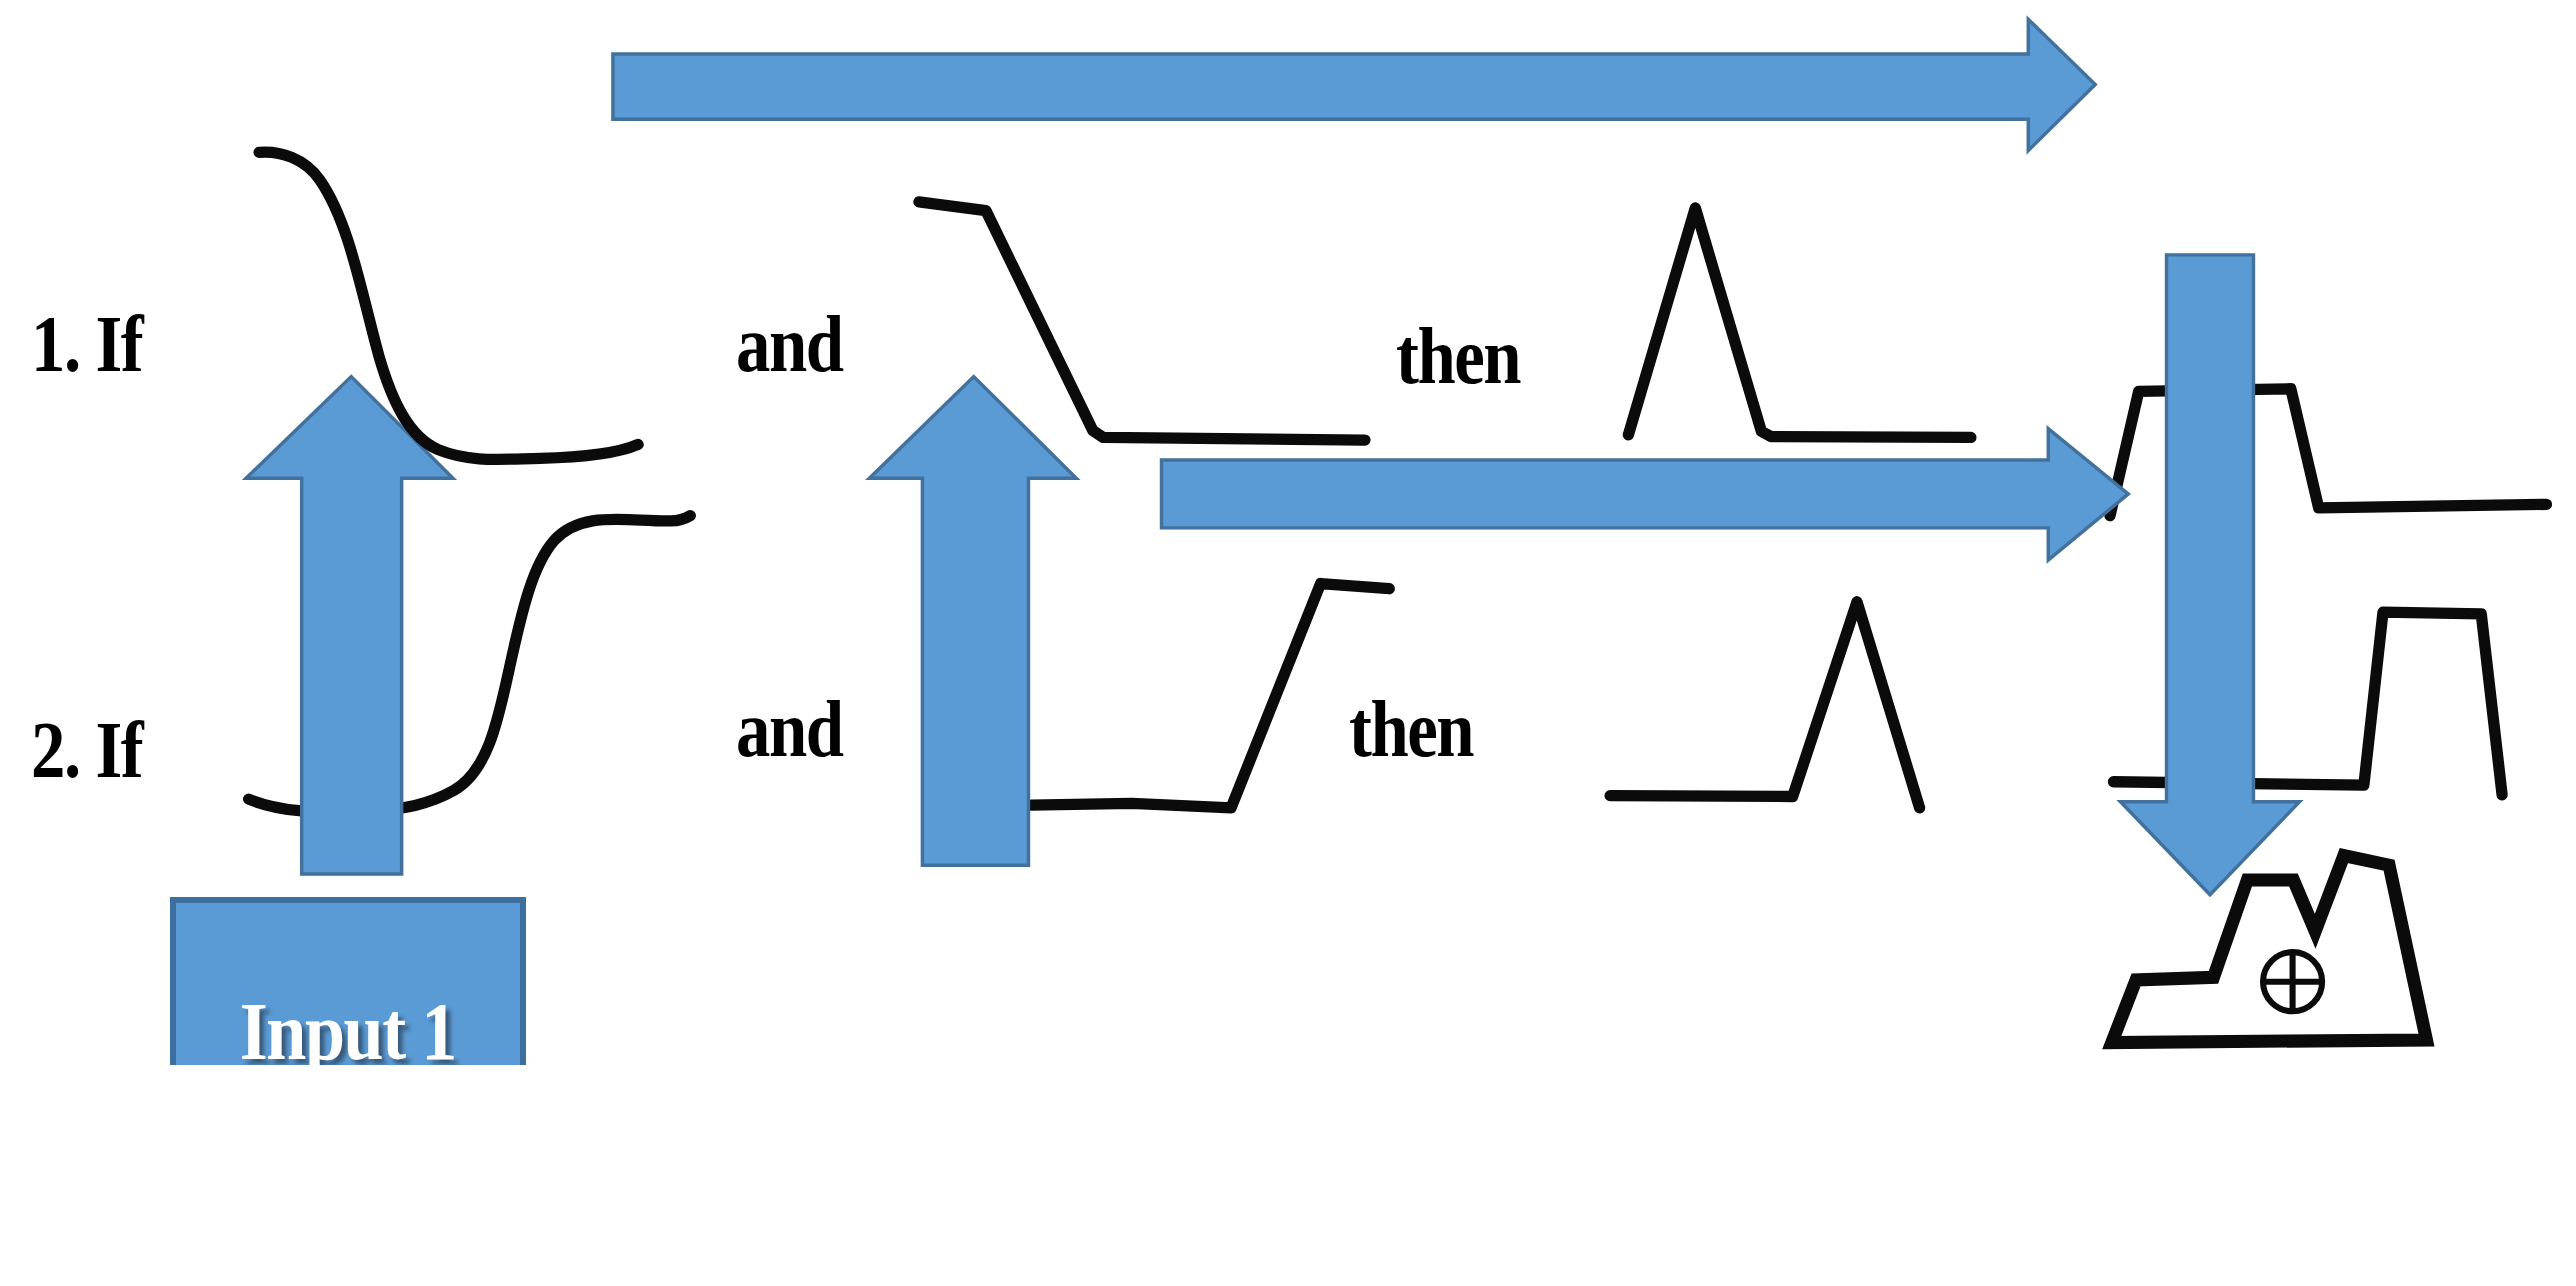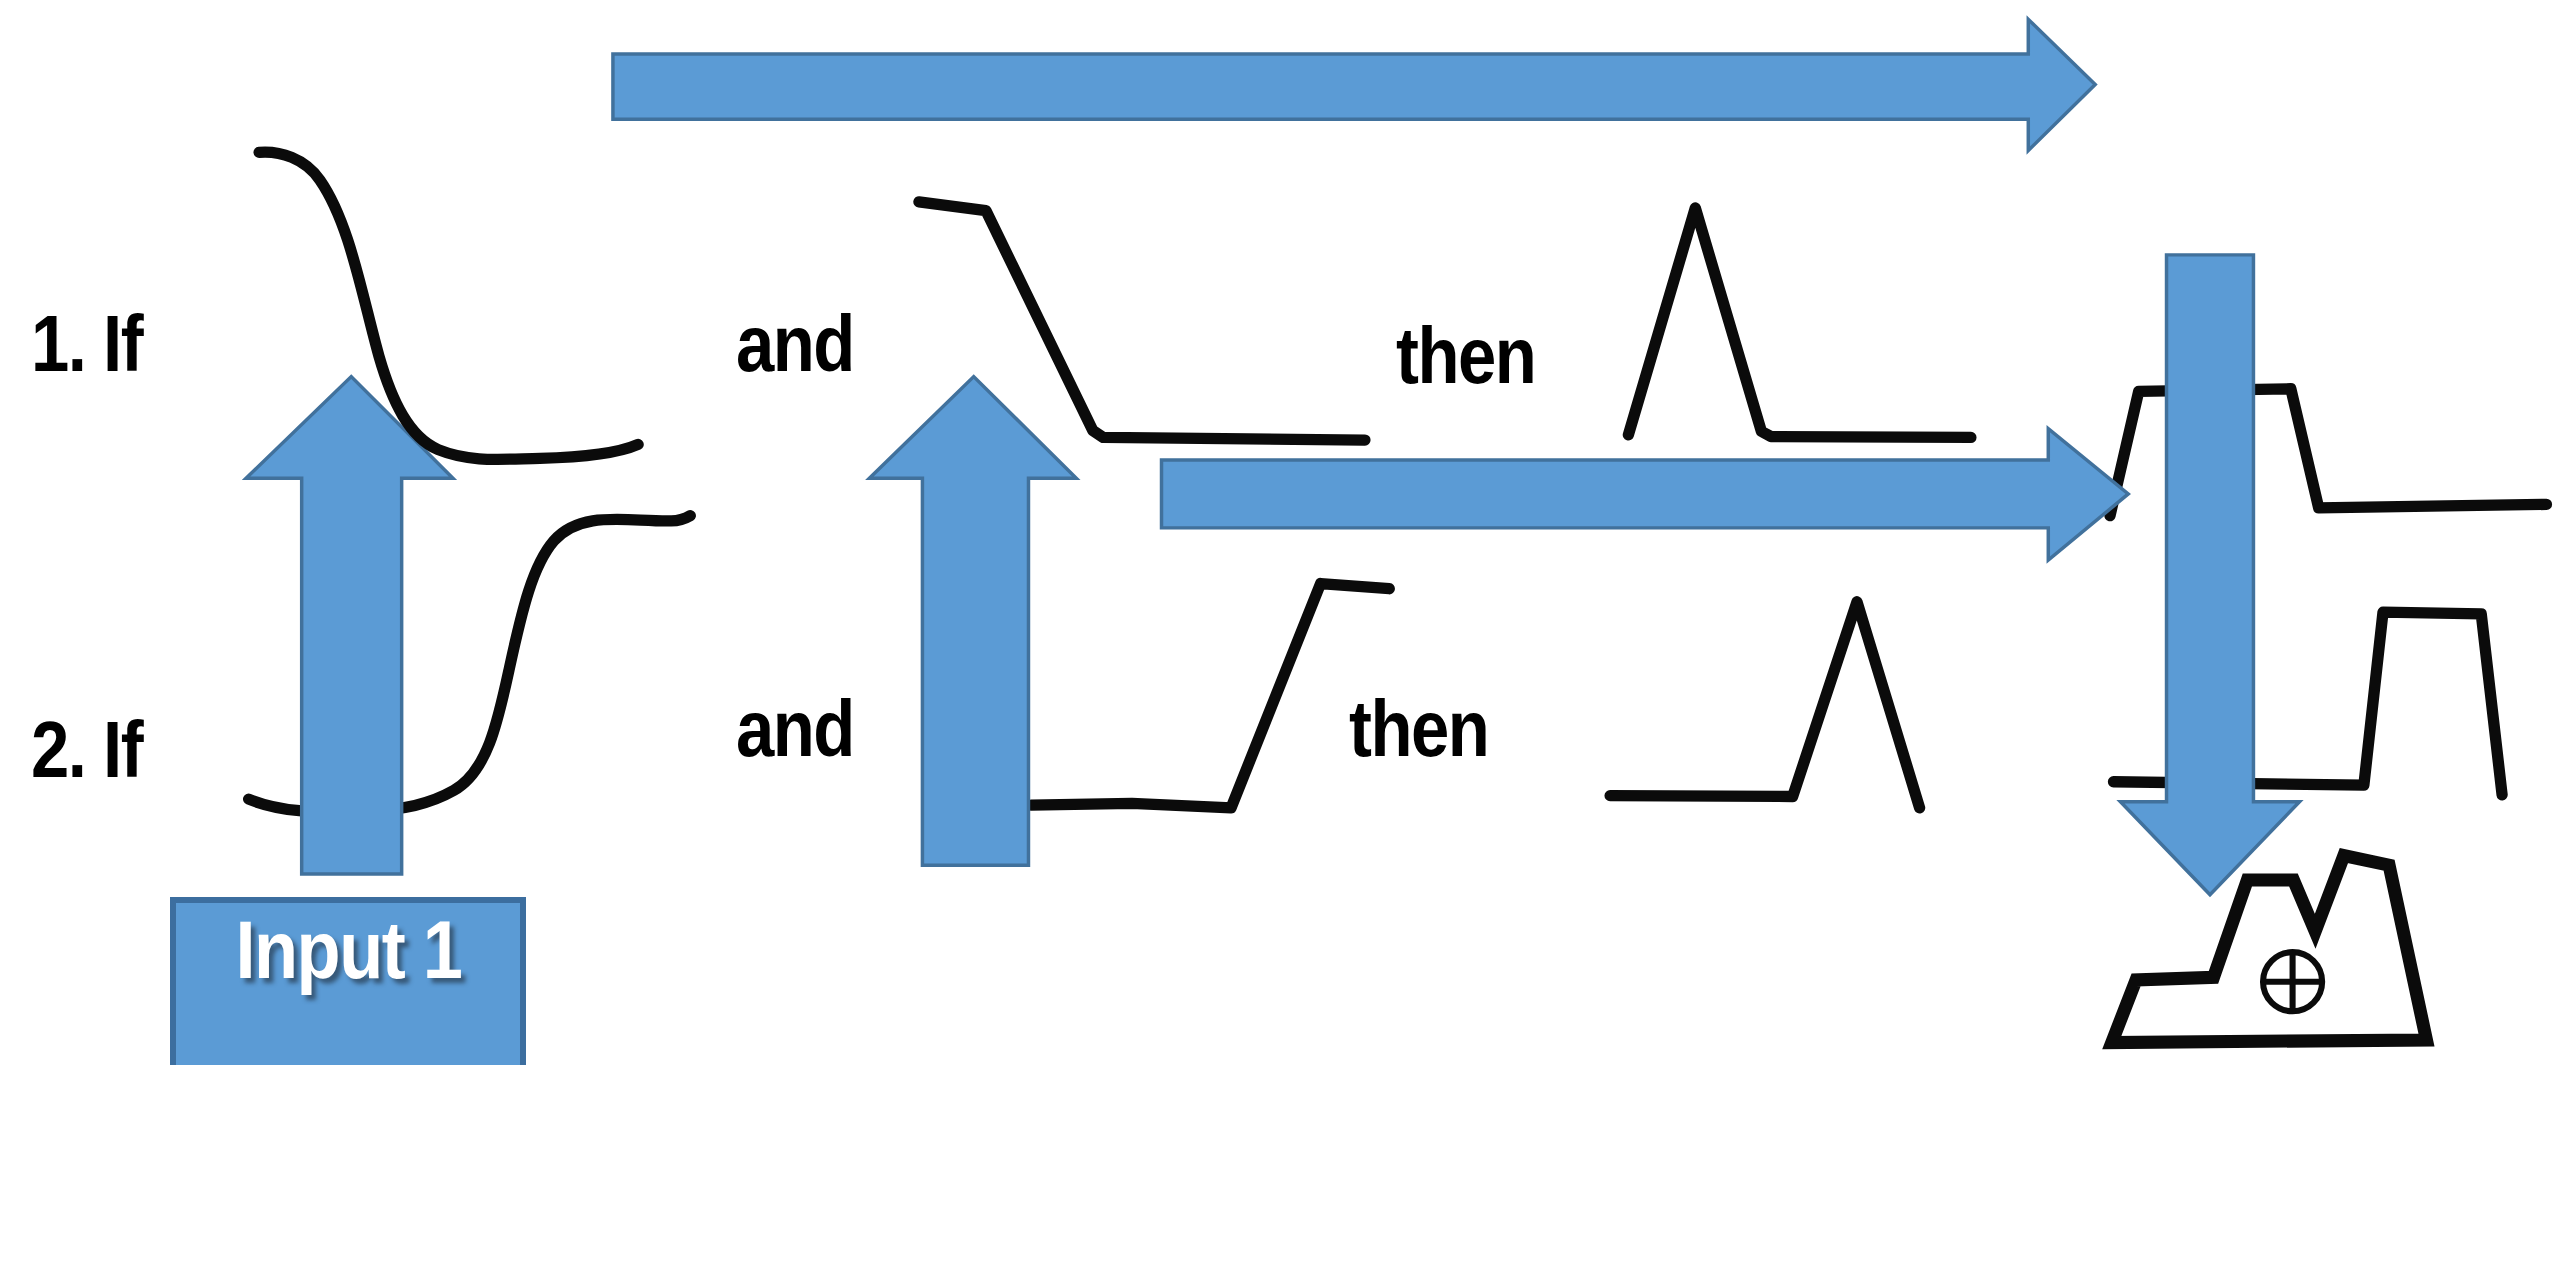--- a/index.html
+++ b/index.html
@@ -4,36 +4,36 @@
 <style>
   :root{
     --arrow-fill:#5b9bd5; --arrow-border:#41719c;
     --box-fill:#5b9bd5; --box-border:#3c6e9f;
     --line:#0b0b0b; --background:#ffffff; --box-text:#ffffff; --text:#000000;
   }
   html,body{margin:0;padding:0;background:var(--background);}
   .canvas{
     position:relative; width:2576px; height:1065px;
     background:var(--background); overflow:hidden;
-    font-family:Liberation Sans, sans-serif;
+    font-family:Liberation Serif, serif;
     border-radius:22px;
   }
   .canvas svg{position:absolute;left:0;top:0;}
   .mf{fill:none;stroke:var(--line);stroke-width:13;stroke-linecap:round;stroke-linejoin:round;}
   .mf-thick{fill:none;stroke:var(--line);stroke-width:15;stroke-linejoin:miter;stroke-linecap:square;}
   .agg{fill:none;stroke:var(--line);stroke-width:7;}
   .bluearrow{fill:var(--arrow-fill);stroke:var(--arrow-border);stroke-width:4;stroke-linejoin:miter;}
   .lbl{
     position:absolute; color:var(--text); font-weight:bold; font-size:80px;
     line-height:1; white-space:nowrap;
   }
   .cond{display:inline-block; transform:scaleX(.86); transform-origin:left center; letter-spacing:-1.7px;}
   .box{
     position:absolute; background:var(--box-fill); border:6px solid var(--box-border);
-    display:flex; align-items:flex-start; justify-content:center; box-sizing:border-box;
+    display:flex; align-items:flex-end; justify-content:center; box-sizing:border-box;
   }
   .box .btxt{
     color:var(--box-text); font-weight:bold; font-size:82px; letter-spacing:-1.7px;
     transform:scaleX(.88); transform-origin:center center;
     text-shadow:5.2px 5.2px 4.3px rgba(25,35,45,.55);
     white-space:nowrap;
   }
 </style>
 </head>
 <body>

